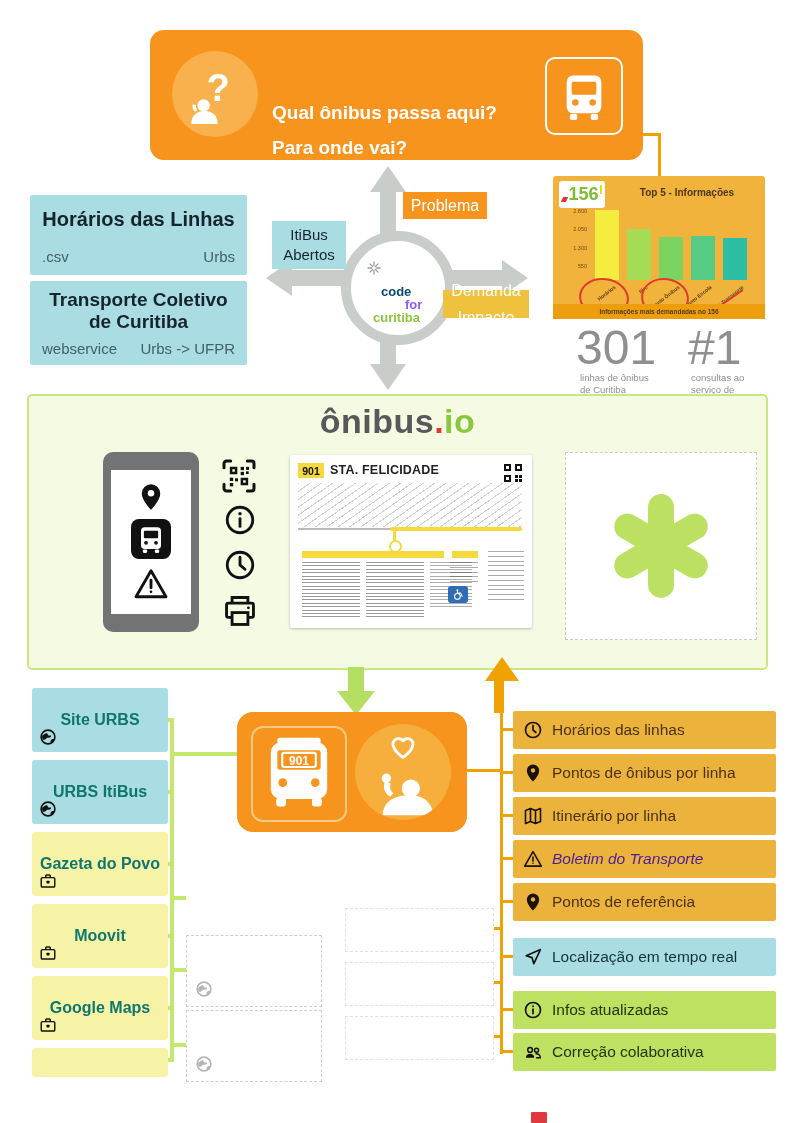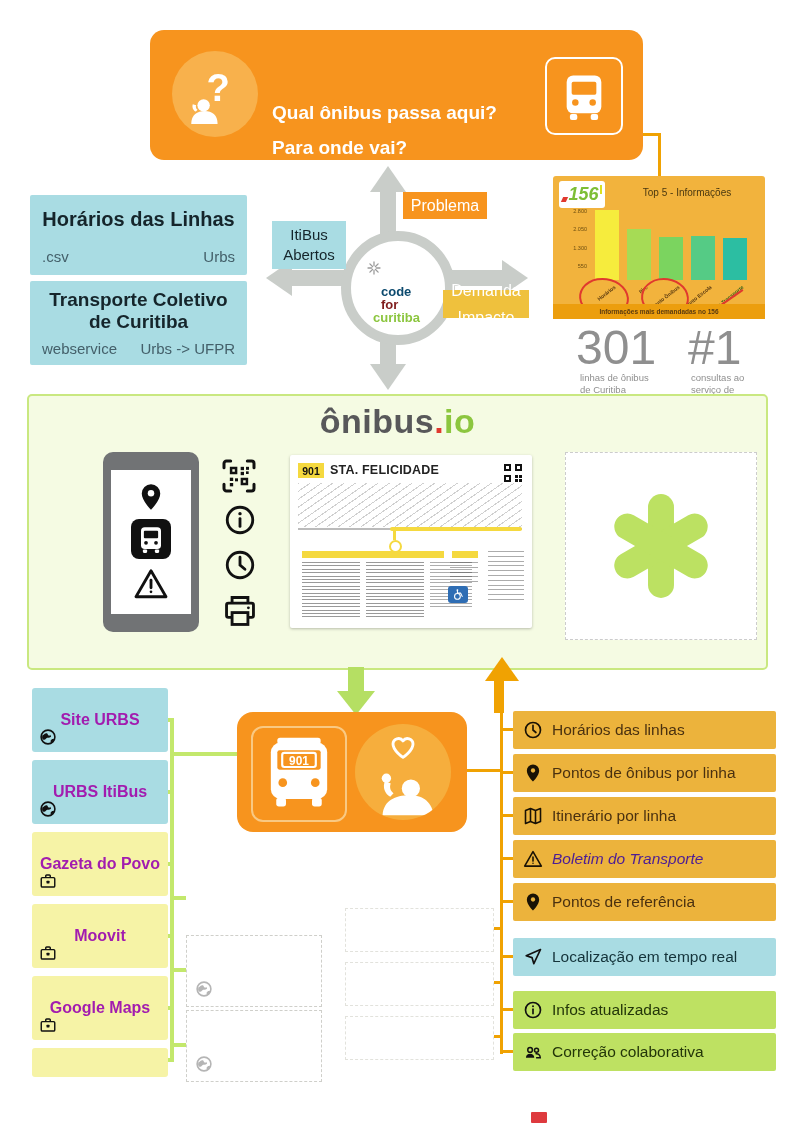--- a/index.html
+++ b/index.html
@@ -37,21 +37,21 @@
   .brand{font-size:34px;font-weight:bold;text-align:center;letter-spacing:.5px;}
   .phone{background:#717375;border-radius:10px;}
   .screen{background:#fff;}
   .card{background:#fff;border-radius:2px;box-shadow:0 1px 3px rgba(0,0,0,.25);}
   .dashedbox{background:#fff;border:1.5px dashed #CFCFCA;}
   .stripes-d{background:repeating-linear-gradient(145deg,rgba(110,110,110,.5) 0 1px,transparent 1px 6.5px);}
   .stripes-v{background:repeating-linear-gradient(180deg,rgba(70,70,70,.55) 0 1px,transparent 1px 3.4px);}
   .stripes-l{background:repeating-linear-gradient(180deg,rgba(70,70,70,.45) 0 1px,transparent 1px 4.8px);}
   
   .altbox{border-radius:3px;text-align:center;}
-  .altbox .lbl{font-size:16px;font-weight:bold;color:#a21caf;}
+  .altbox .lbl{font-size:16px;font-weight:bold;color:#0f766e;}
   .featbox{display:flex;align-items:center;gap:9px;padding-left:10px;border-radius:2px;}
   .featbox .lbl{font-size:15.5px;}
   .oline{background:#F0A202;}
   .gline{background:#C3E86C;}
 </style>
 </head>
 <body>
 
 <svg width="0" height="0" style="position:absolute">
   <defs>
@@ -188,21 +188,21 @@
   <div class="abs tri" style="left:502px;top:260px;border-top:18px solid transparent;border-bottom:18px solid transparent;border-left:26px solid #C9CDC9;"></div>
 
   <div class="abs hubcirc" style="left:341px;top:231px;width:94px;height:94px;">
     <div class="abs" style="left:14px;top:18px;">
       <svg width="18" height="18">
           <use href="#s-spark"></use>
         </svg>
     </div>
     <div class="abs" style="left:30px;top:26px;font-size:13px;font-weight:bold;line-height:13px;">
       <div style="color:#0c4a6e;margin-top:18px;">code</div>
-      <div style="color:#7f1d1d;">for</div>
+      <div style="color:#8b5cf6;margin-left:24px;">for</div>
       <div style="color:#8CC63F;margin-left:-8px;">curitiba</div>
     </div>
   </div>
 
   <div class="abs tag flexc" style="left:403px;top:192px;width:84px;height:27px;background:#F7941E;color:#fff;font-size:16px;">Problema</div>
   <div class="abs tag flexc" style="left:272px;top:221px;width:74px;height:48px;background:#A9DCE3;color:#15252B;font-size:15px;line-height:20px;">ItiBus Abertos</div>
   <div class="abs tag flexc" style="left:443px;top:290px;width:86px;height:28px;background:#EFC13D;color:#fff;font-size:16px;line-height:27px;">Demanda Impacto</div>
 
   <div class="abs bluebox" style="left:30px;top:195px;width:217px;height:80px;">
     <div class="t" style="margin-top:12px;">Horários das Linhas</div>
@@ -215,24 +215,24 @@
     <div class="t" style="margin:8px 18px 0;font-size:19px;line-height:22px;">Transporte Coletivo de Curitiba</div>
     <div class="meta abs" style="left:12px;right:12px;bottom:8px;">
       <span>webservice</span>
       <span>Urbs -&gt; UFPR</span>
     </div>
   </div>
 
   <div class="abs chartcard" style="left:553px;top:176px;width:212px;height:143px;">
     <div class="abs flexc" style="left:6px;top:5px;width:46px;height:27px;background:#fff;border-radius:3px;">
       <span style="width:5px;height:5px;background:#E0392E;transform:skewX(-25deg);margin:10px 1px 0 0;display:inline-block;"></span>
-      <span style="color:#7DBE35;font-weight:bold;font-size:18px;font-style:italic;">156</span>
+      <span style="color:#7DBE35;font-weight:bold;font-size:18px;">156</span>
       <span style="width:2px;height:9px;background:#D9E021;margin:-10px 0 0 1px;display:inline-block;"></span>
     </div>
-    <div class="abs" style="left:60px;right:4px;top:11px;font-size:10px;font-weight:normal;color:#4A3810;text-align:center;">Top 5 - Informações</div>
+    <div class="abs" style="left:60px;right:4px;top:11px;font-size:10px;font-weight:bold;color:#4A3810;text-align:center;">Top 5 - Informações</div>
     <div class="abs ytick" style="left:2px;top:32px;">2.800</div>
     <div class="abs ytick" style="left:2px;top:50px;">2.050</div>
     <div class="abs ytick" style="left:2px;top:69px;">1.300</div>
     <div class="abs ytick" style="left:2px;top:87px;">550</div>
     <div class="abs bars" style="left:38px;top:30px;width:164px;height:74px;">
       <div class="bar" style="height: 95%; background: rgb(246, 236, 61);"></div>
       <div class="bar" style="height: 69.3%; background: rgb(166, 219, 85);"></div>
       <div class="bar" style="height: 58.3%; background: rgb(123, 212, 95);"></div>
       <div class="bar" style="height: 59.3%; background: rgb(85, 203, 133);"></div>
       <div class="bar" style="height: 56.3%; background: rgb(44, 190, 162);"></div>

